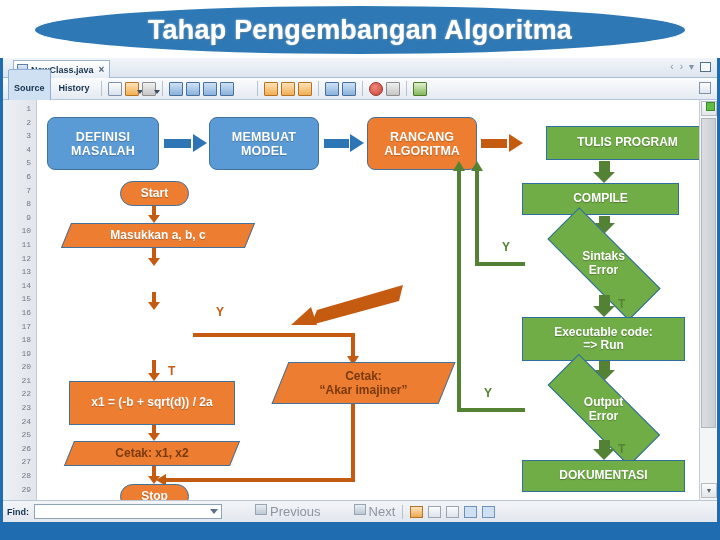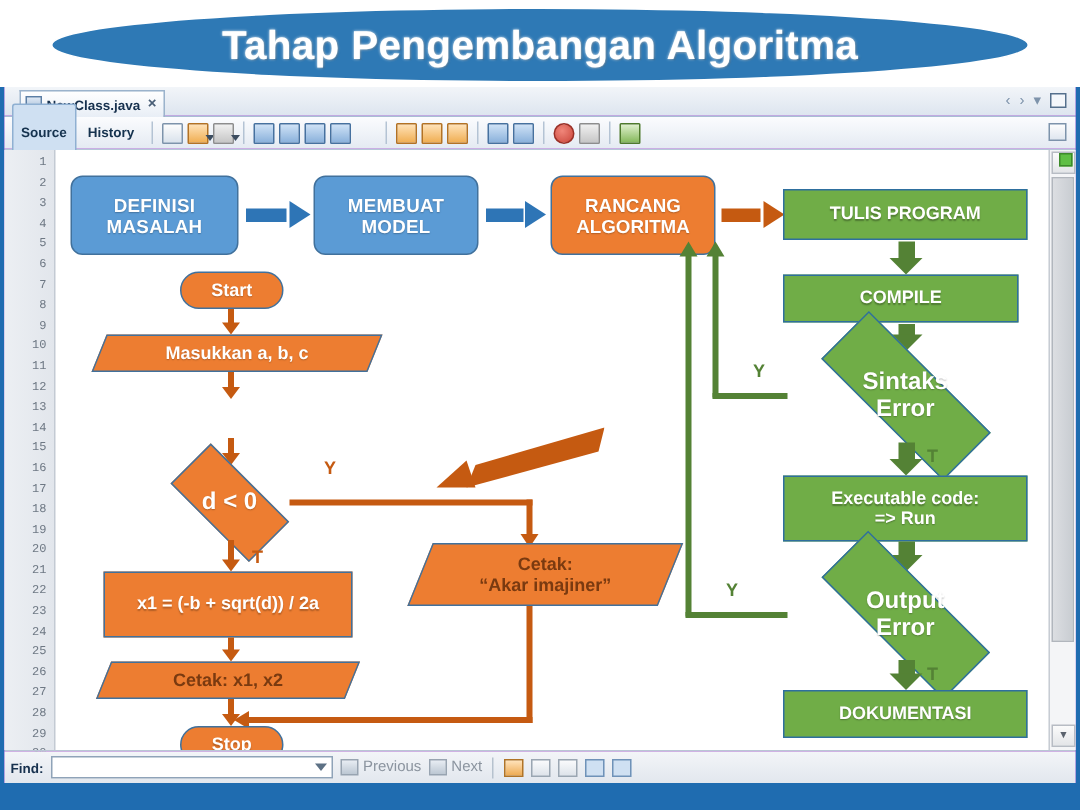--- a/index.html
+++ b/index.html
@@ -156,21 +156,21 @@
   }
   #find-label { font-size:9px; font-weight:bold; color:#17314e; }
   #find-input {
     width:188px; height:15px; background:#ffffff;
     border:1px solid #8fa3b8; position:relative;
   }
   #find-input .caret {
     position:absolute; right:3px; top:4px; width:0;height:0;
     border-left:4px solid transparent;border-right:4px solid transparent;border-top:5px solid #5d7185;
   }
-  .find-btn { display:flex;align-items:flex-start;gap:3px; font-size:10px; color:#8b949f; }
+  .find-btn { display:flex;align-items:flex-start;gap:3px; font-size:13px; color:#8b949f;margin-left:28px; }
   .find-ico { width:12px;height:11px;background:linear-gradient(#e8edf3,#bcc7d3);border:1px solid #98a4b1;}
   .find-sep { width:1px;height:14px;background:#b6c2ce; margin:0 2px;}
   .find-tog { width:13px;height:12px;border:1px solid #9aa6b2;background:linear-gradient(#fafbfc,#dde3ea);}
   .find-tog.orange{ background:linear-gradient(#ffe3bb,#edaa52); border-color:#b07427;}
   .find-tog.on{ border:1px solid #6f92b8; background:#cfe0f2;}
 
   #statusbar {
     position:absolute; left:0; bottom:0; width:720px; height:18px;
     background:#1f6cb0;
   }
@@ -221,21 +221,21 @@
   .diamond-wrap { position:absolute; }
   .diamond {
     position:absolute; left:50%; top:50%; width:70.7%; height:70.7%;
     transform:translate(-50%,-50%) rotate(45deg);
     background:#ed7d31; border:1.5px solid #41719c;
   }
   .diamond.green { background:#70ad47; border-color:#2e6f9e; }
   .diamond-txt {
     position:absolute; left:0; top:0; width:100%; height:100%;
     display:flex;flex-direction:column;align-items:center;justify-content:center;
-    font-size:16px; font-weight:bold; color:#ffffff; line-height:1.15;
+    font-size:12px; font-weight:bold; color:#ffffff; line-height:1.15;
     text-shadow:0 1px 1px rgba(0,0,0,.25);
   }
 
   
   .hline { position:absolute; height:4px; }
   .vline { position:absolute; width:4px; }
   .o { background:#c55a11; }
   .g { background:#548235; }
 
   .arrow-down { position:absolute; width:0;height:0;
@@ -386,21 +386,21 @@
         <div class="box orange-round" style="left:329px; top:17px; width:110px; height:53px; flex-direction:column;">
           <span>RANCANG</span>
           <span>ALGORITMA</span>
         </div>
 
         <div class="blockarrow ba-orange" style="left:443px; top:34px; width:42px; height:18px;">
             <i class="shaft"></i>
             <i class="head"></i>
           </div>
 
-        <div class="box green-rect" style="left:484px; top:26px; width:163px; height:34px;">
+        <div class="box green-rect" style="left:508px; top:26px; width:163px; height:34px;">
           <span>TULIS PROGRAM</span>
         </div>
 
         <div class="dn-arrow da-green" style="left:555px; top:61px; width:22px; height:22px;">
             <i class="shaft"></i>
             <i class="head"></i>
           </div>
 
         <div class="box green-rect" style="left:484px; top:83px; width:157px; height:32px;">
           <span>COMPILE</span>
@@ -477,26 +477,20 @@
           </div>
         </div>
 
         <div class="vline o" style="left:114px; top:148px; height:12px;"></div>
         <div class="arrow-down" style="left:110px; top:158px; border-top:8px solid #c55a11;"></div>
 
 
         <div class="vline o" style="left:114px; top:192px; height:12px;"></div>
         <div class="arrow-down" style="left:110px; top:202px; border-top:8px solid #c55a11;"></div>
 
-        <div class="diamond-wrap" style="left:63px; top:208px; width:104px; height:54px;">
-          <i class="diamond"></i>
-          <div class="diamond-txt">
-            <span>d &lt; 0</span>
-          </div>
-        </div>
 
         <span class="label o" style="left:178px; top:205px;">Y</span>
         <div class="hline o" style="left:155px; top:233px; width:162px;"></div>
         <div class="vline o" style="left:313px; top:233px; height:25px;"></div>
         <div class="arrow-down" style="left:309px; top:256px; border-top:9px solid #c55a11;"></div>
 
         <span class="label o" style="left:130px; top:264px;">T</span>
         <div class="vline o" style="left:114px; top:260px; height:15px;"></div>
         <div class="arrow-down" style="left:110px; top:273px; border-top:8px solid #c55a11;"></div>
 

